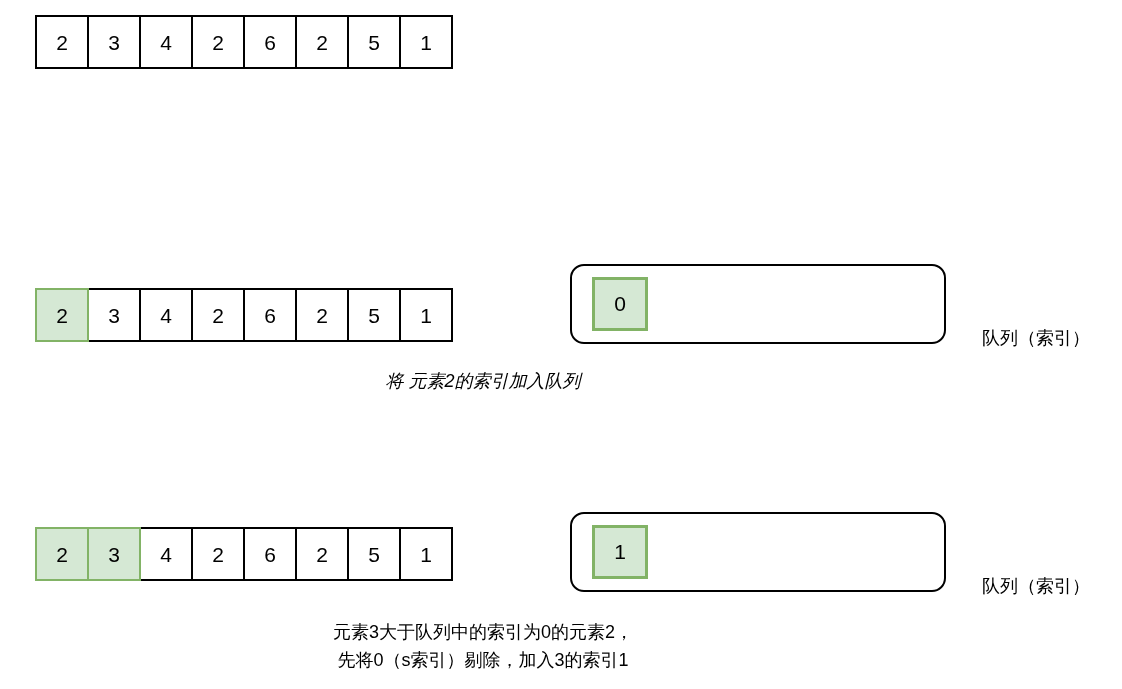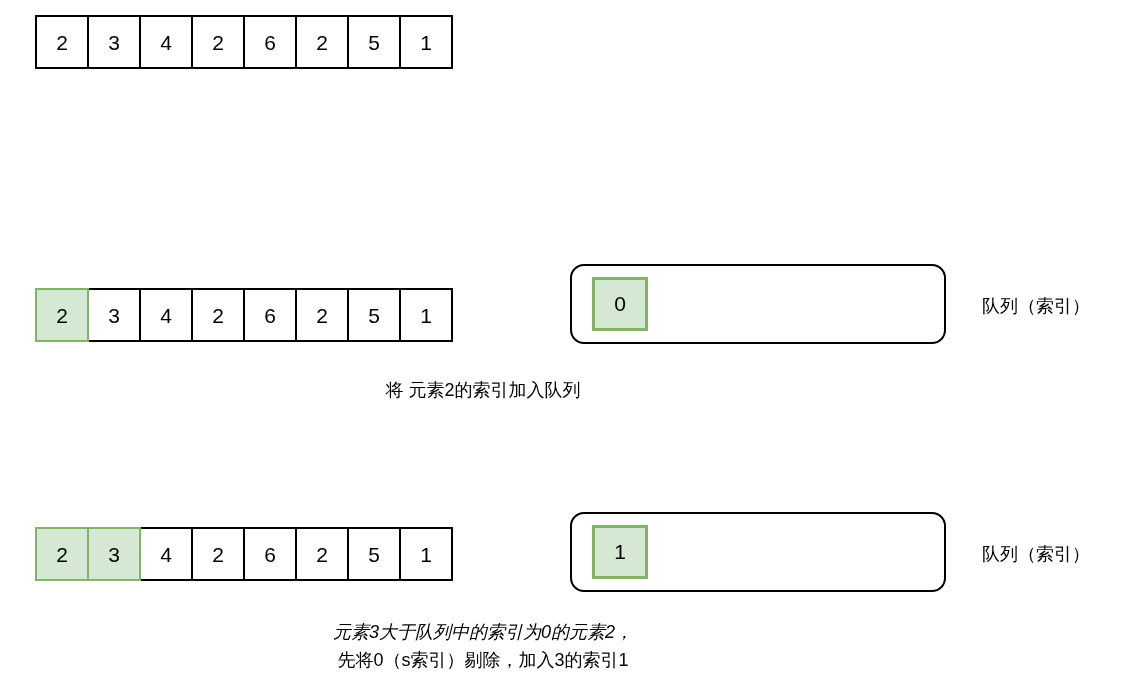--- a/index.html
+++ b/index.html
@@ -66,20 +66,21 @@
     justify-content: center;
     margin-left: 20px;
   }
 
   
   .side-label {
     position: absolute;
     font-size: 18px;
     color: #000000;
     white-space: nowrap;
+    margin-top: 32px;
   }
   .caption {
     position: absolute;
     font-size: 18px;
     color: #000000;
     text-align: center;
     white-space: nowrap;
     transform: translateX(-50%);
     line-height: 28px;
   }
@@ -108,33 +109,33 @@
   <div class="cell">5</div>
   <div class="cell">1</div>
 </div>
 
 <div class="queue" style="left:570px; top:264px; width:376px; height:80px;">
   <div class="queue-slot">0</div>
 </div>
 
 <div class="side-label" style="left:982px; top:294px;">队列（索引）</div>
 
-<div class="caption" style="left:483px; top:376px;">将 元素2的索引加入队列</div>
+<div class="caption" style="left:483px; top:367px;font-style:italic;">将 元素2的索引加入队列</div>
 
 <div class="array" style="left:35px; top:527px;">
   <div class="cell green">2</div>
   <div class="cell green">3</div>
   <div class="cell">4</div>
   <div class="cell">2</div>
   <div class="cell">6</div>
   <div class="cell">2</div>
   <div class="cell">5</div>
   <div class="cell">1</div>
 </div>
 
 <div class="queue" style="left:570px; top:512px; width:376px; height:80px;">
   <div class="queue-slot">1</div>
 </div>
 
 <div class="side-label" style="left:982px; top:542px;">队列（索引）</div>
 
-<div class="caption" style="left:483px; top:618px;font-style:italic;">元素3大于队列中的索引为0的元素2，</div>
+<div class="caption" style="left:483px; top:618px;">元素3大于队列中的索引为0的元素2，</div>
 <div class="caption" style="left:483px; top:646px;text-align:center;">先将0（s索引）剔除，加入3的索引1</div>
 
 </body></html>

